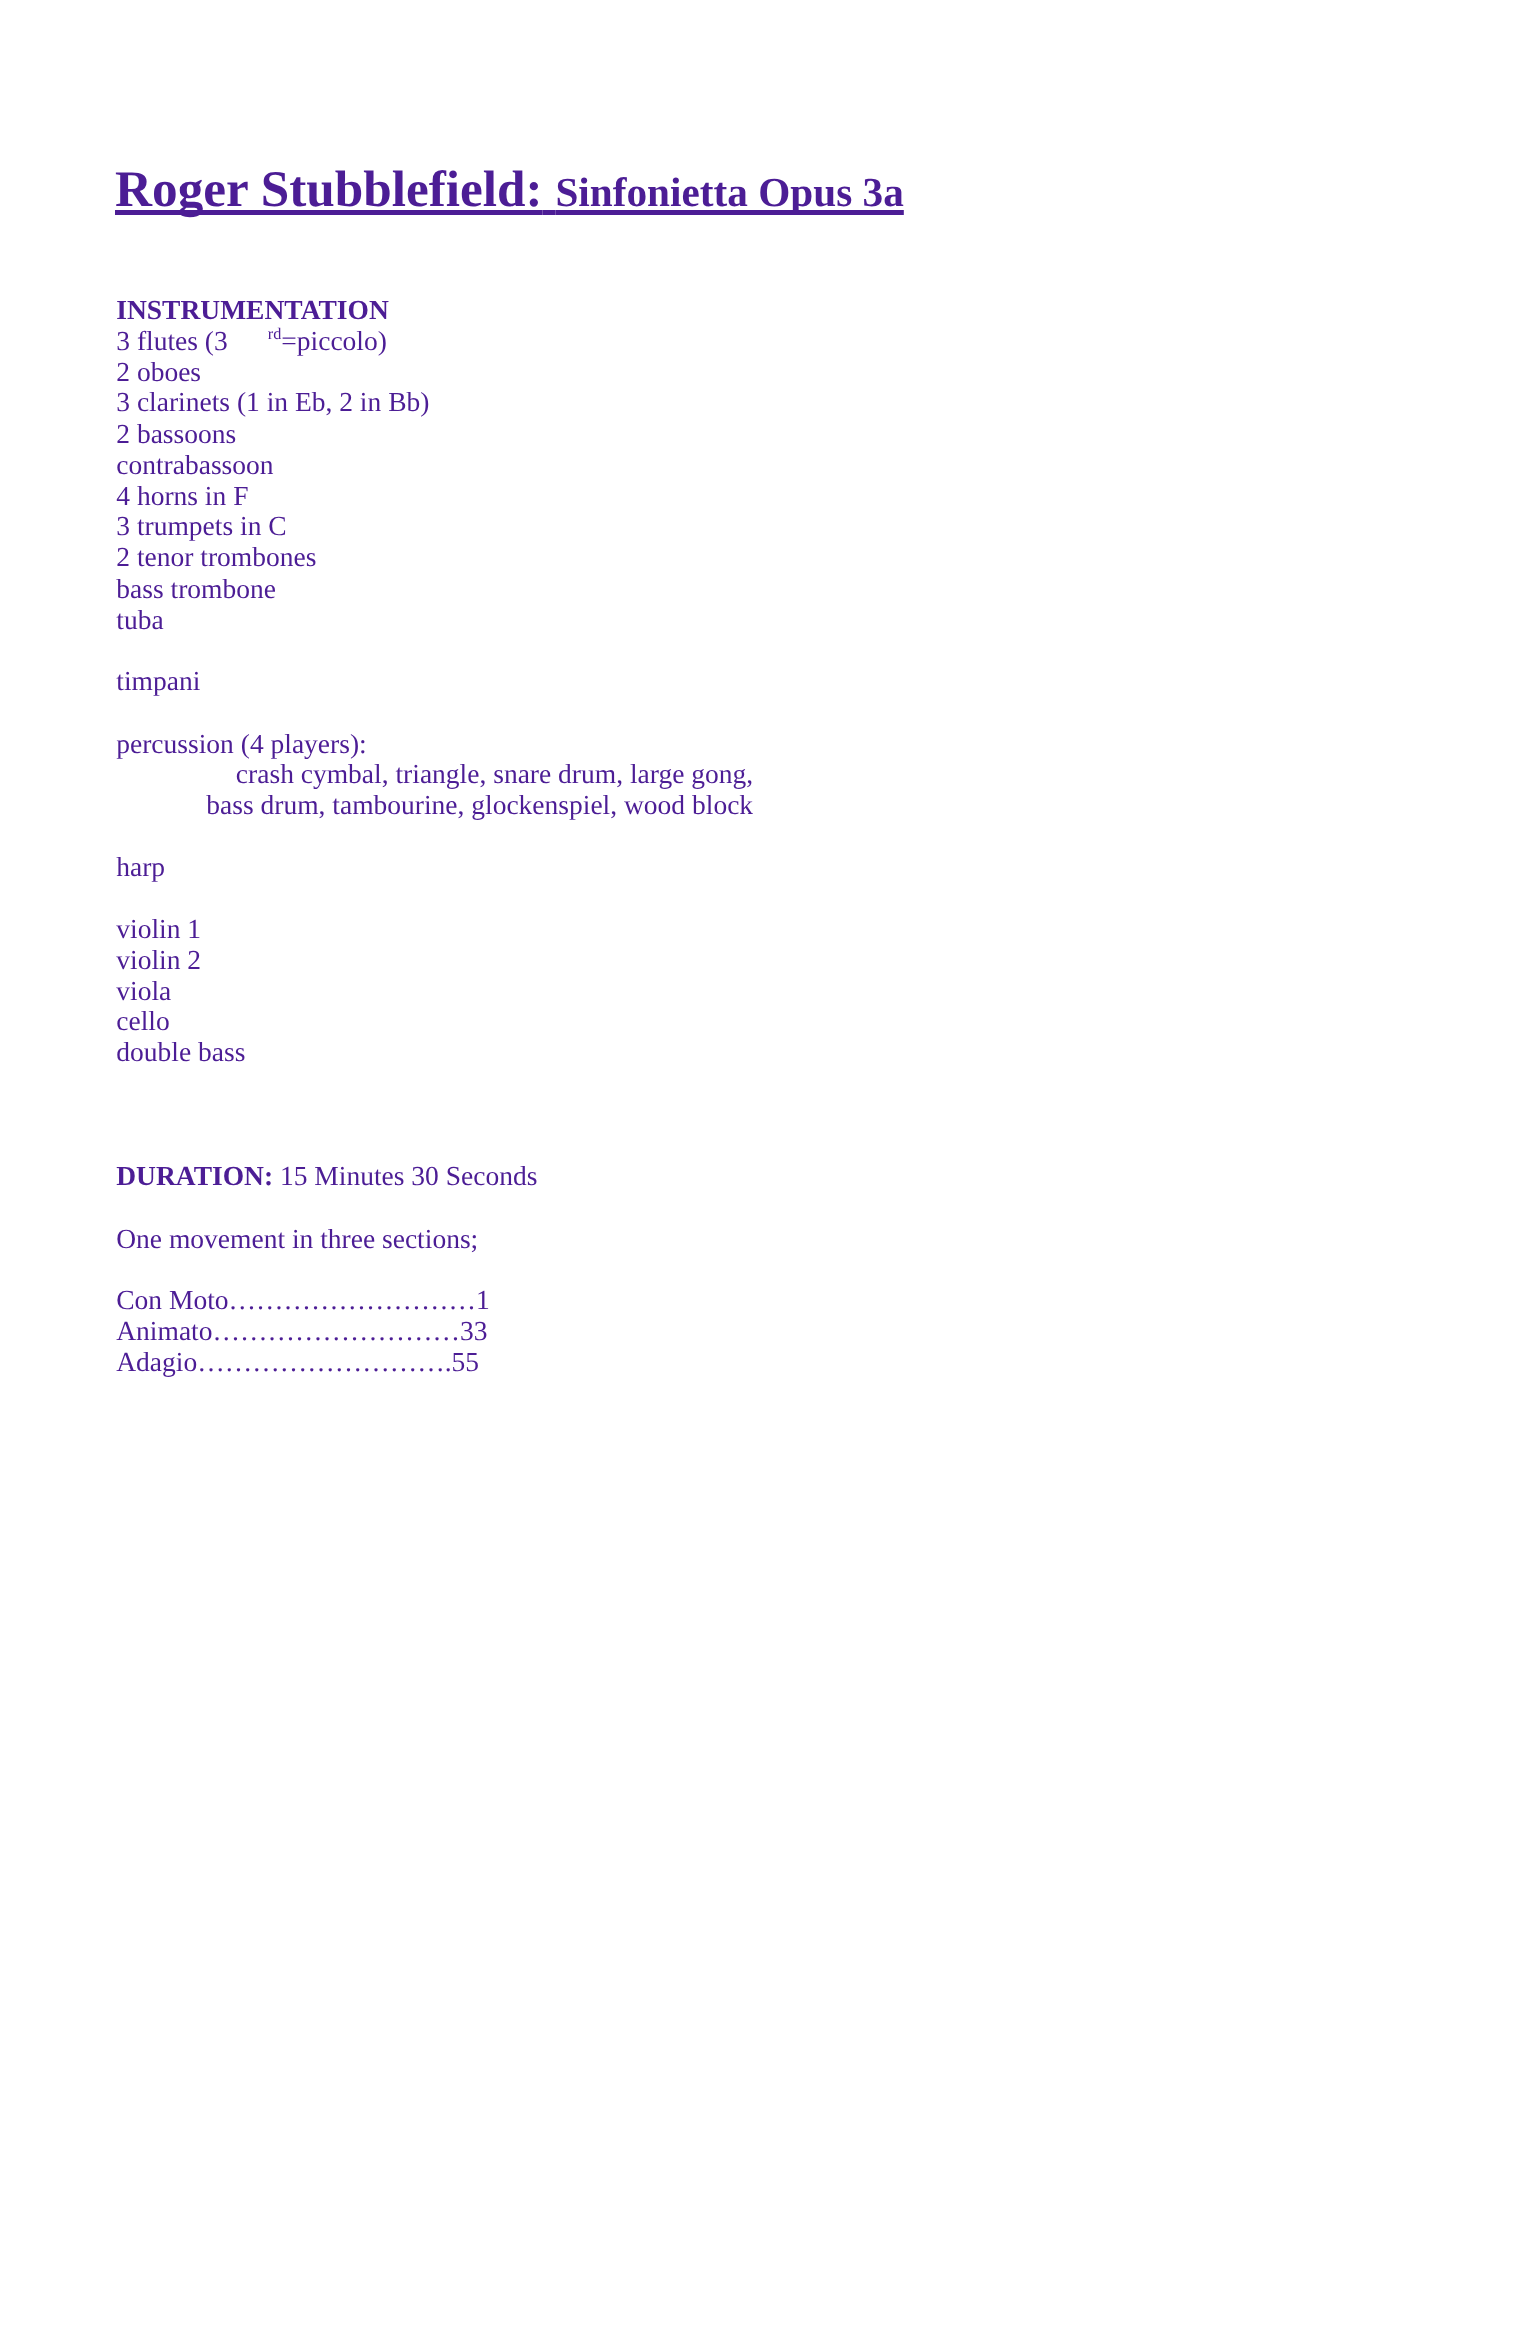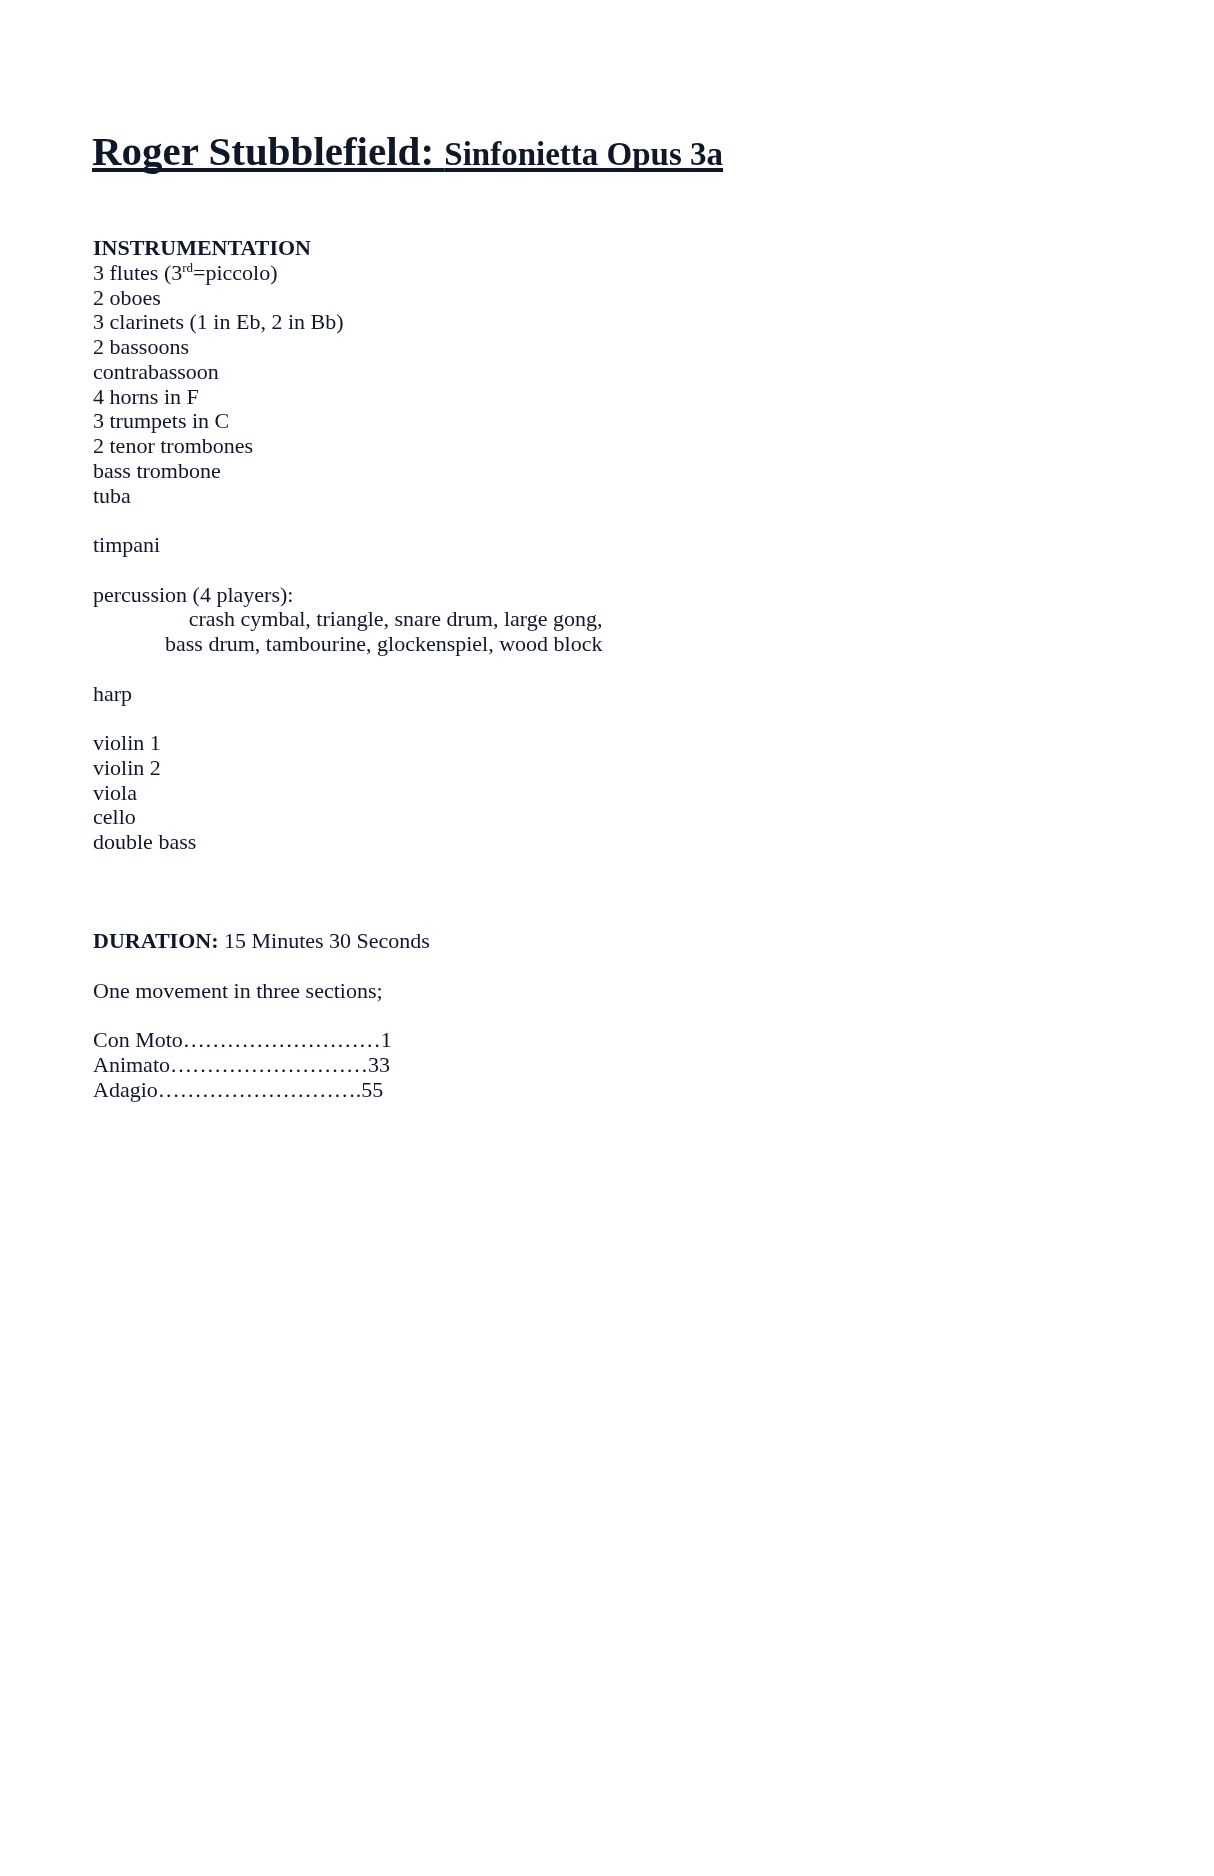--- a/index.html
+++ b/index.html
@@ -5,21 +5,21 @@
   html, body {
     margin: 0;
     padding: 0;
     background: #ffffff;
   }
   .page {
     position: relative;
     width: 1214px;
     height: 1556px;
     background: #ffffff;
-    color: #0f172a;
+    color: #4c1d95;
     font-family: "Liberation Serif", "DejaVu Serif", serif;
     overflow: hidden;
   }
   .doc-title {
     position: absolute;
     left: 92px;
     top: 104px;
     font-weight: bold;
     font-size: 41px;
     line-height: 1;
@@ -48,20 +48,21 @@
   .line.indent {
     padding-left: 72px;
     text-align: right;
   }
   .b {
     font-weight: bold;
   }
   sup {
     font-size: 13px;
     line-height: 0;
+    margin-left: 32px;
   }
 </style>
 </head>
 <body>
 
 <div class="page">
   <h1 class="doc-title"><span class="t1">Roger Stubblefield:</span>
     <span class="t2">Sinfonietta Opus 3a</span></h1>
 
   <div class="doc-lines"><div class="line"><span class="b">INSTRUMENTATION</span></div><div class="line">3 flutes (3<sup>rd</sup>=piccolo)</div><div class="line">2 oboes</div><div class="line">3 clarinets (1 in Eb, 2 in Bb)</div><div class="line">2 bassoons</div><div class="line">contrabassoon</div><div class="line">4 horns in F</div><div class="line">3 trumpets in C</div><div class="line">2 tenor trombones</div><div class="line">bass trombone</div><div class="line">tuba</div><div class="line">&nbsp;</div><div class="line">timpani</div><div class="line">&nbsp;</div><div class="line">percussion (4 players):</div><div class="line indent">crash cymbal, triangle, snare drum, large gong,</div><div class="line indent">bass drum, tambourine, glockenspiel, wood block</div><div class="line">&nbsp;</div><div class="line">harp</div><div class="line">&nbsp;</div><div class="line">violin 1</div><div class="line">violin 2</div><div class="line">viola</div><div class="line">cello</div><div class="line">double bass</div><div class="line">&nbsp;</div><div class="line">&nbsp;</div><div class="line">&nbsp;</div><div class="line"><span class="b">DURATION:</span> 15 Minutes 30 Seconds</div><div class="line">&nbsp;</div><div class="line">One movement in three sections;</div><div class="line">&nbsp;</div><div class="line">Con Moto………………………1</div><div class="line">Animato………………………33</div><div class="line">Adagio……………………….55</div></div>

